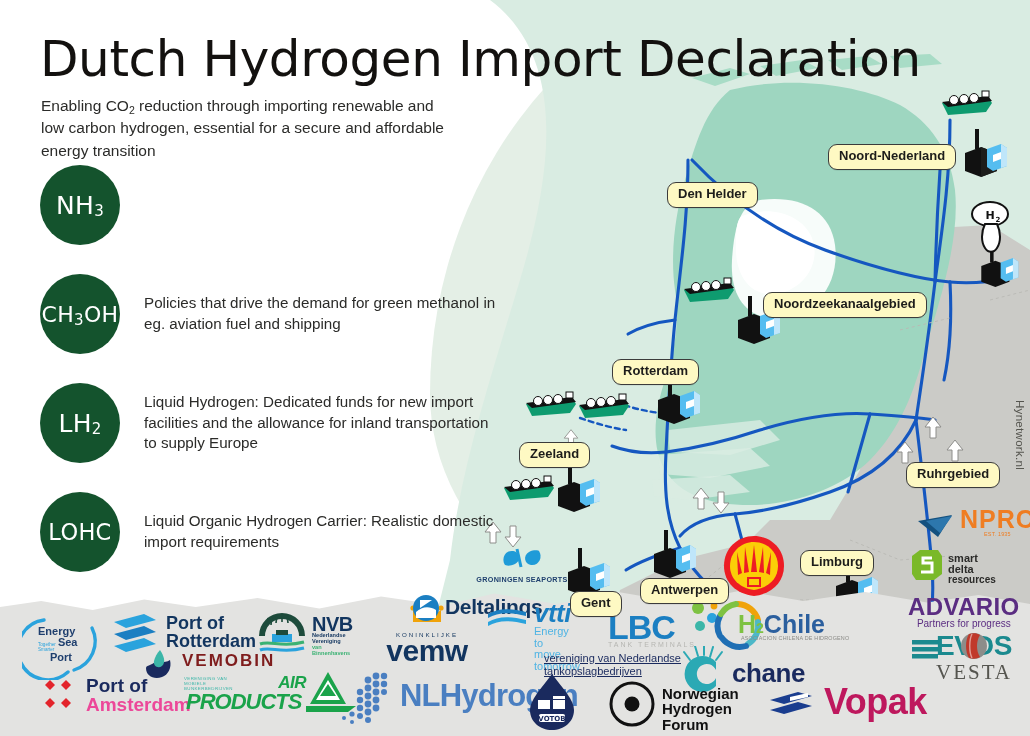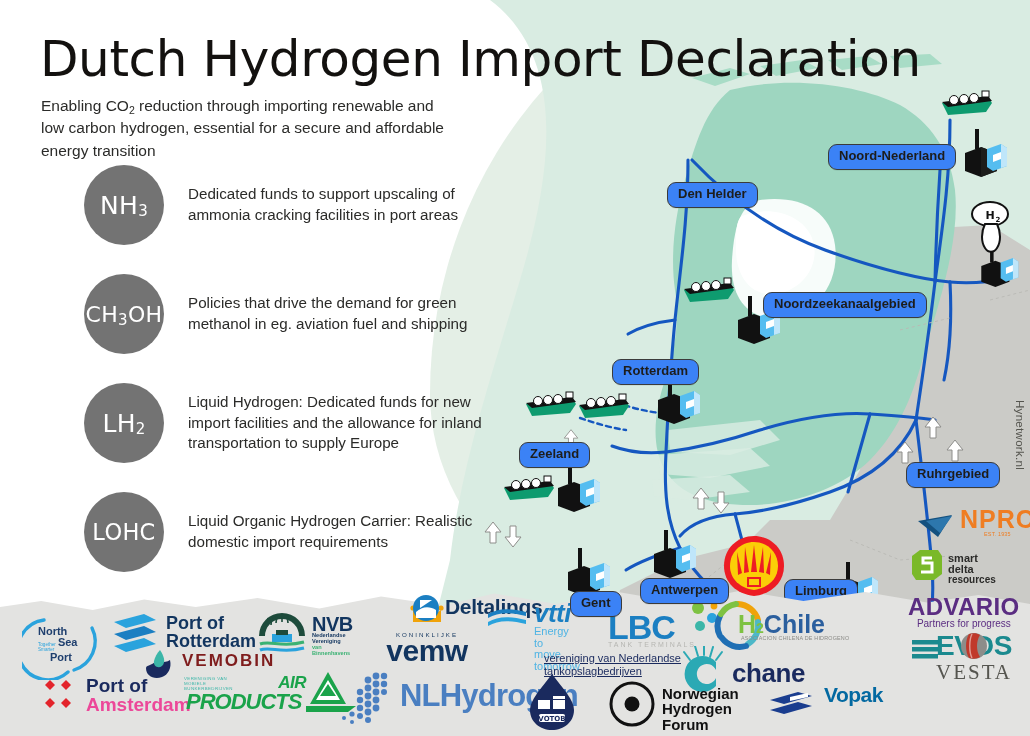--- a/index.html
+++ b/index.html
@@ -23,31 +23,31 @@
   .title{position:absolute;left:40px;top:30px;z-index:6;
     font-size:50px;font-weight:400;letter-spacing:-0.4px;color:#13110f;
     font-family:"DejaVu Sans","Liberation Sans",sans-serif;white-space:nowrap;}
   .subtitle{position:absolute;left:41px;top:95px;z-index:6;width:420px;
     font-size:15.5px;line-height:1.45;color:#2b2b29;}
   .subtitle sub{font-size:10.5px;vertical-align:baseline;position:relative;top:3px;}
 
   
   .bullets{position:absolute;left:40px;top:165px;width:460px;z-index:6;}
   .bullet{position:relative;display:flex;align-items:center;margin-bottom:29px;}
-  .badge{flex:0 0 auto;width:80px;height:80px;border-radius:50%;background:#737373;
+  .badge{flex:0 0 auto;width:80px;height:80px;border-radius:50%;background:#14532d;
     color:#fff;display:flex;align-items:center;justify-content:center;
     font-size:25px;font-weight:400;letter-spacing:0.3px;
-    font-family:"DejaVu Sans","Liberation Sans",sans-serif;margin-left:44px;}
+    font-family:"DejaVu Sans","Liberation Sans",sans-serif;}
   .badge.small{font-size:22px;}
   .badge.lohc{font-size:22.5px;}
   .badge sub{font-size:15px;vertical-align:baseline;position:relative;top:6px;}
   .btext{margin-left:24px;font-size:15.2px;line-height:1.36;color:#2b2b29;}
 
   
-  .chip{position:absolute;background:#3b82f6;border:1.6px solid #3b3b3b;border-radius:9px;
+  .chip{position:absolute;background:#fef9c3;border:1.6px solid #3b3b3b;border-radius:9px;
     padding:4px 10px 5px;font-size:13px;font-weight:600;color:#1d1d1b;white-space:nowrap;
     z-index:5;line-height:1.15;box-shadow:0 1px 0 rgba(0,0,0,.06);}
 
   
   .vert-text{position:absolute;right:4px;top:400px;z-index:5;
     writing-mode:vertical-rl;font-size:11.5px;color:#55554f;letter-spacing:.3px;}
 
   
   .logo-band{position:absolute;left:0;bottom:0;width:1030px;height:150px;z-index:8;}
   .band-bg{position:absolute;inset:0;background:#e3e3e1;
@@ -270,40 +270,39 @@
       <path d="M13,2 L21,12 L16,12 L16,23 L10,23 L10,12 L5,12 Z" fill="#fff" stroke="#8d8d8a" stroke-width="1"></path>
     </svg>
   </div>
 
   <div class="chip" style="left:828px;top:144px;">Noord-Nederland</div>
   <div class="chip" style="left:667px;top:182px;">Den Helder</div>
   <div class="chip" style="left:763px;top:292px;">Noordzeekanaalgebied</div>
   <div class="chip" style="left:612px;top:359px;">Rotterdam</div>
   <div class="chip" style="left:519px;top:442px;">Zeeland</div>
   <div class="chip" style="left:906px;top:462px;">Ruhrgebied</div>
-  <div class="chip" style="left:784px;top:550px;margin-top:29px;">Limburg</div>
+  <div class="chip" style="left:800px;top:550px;">Limburg</div>
   <div class="chip" style="left:640px;top:578px;z-index:10;">Antwerpen</div>
   <div class="chip" style="left:570px;top:591px;z-index:10;">Gent</div>
 
   <div class="vert-text">Hynetwork.nl</div>
 
   <div class="title">Dutch Hydrogen Import Declaration</div>
   <div class="subtitle">
     <span>Enabling CO</span><sub>2</sub><span> reduction through importing renewable and low carbon hydrogen, essential</span>
     <span>for a secure and affordable energy transition</span>
   </div>
 
   <div class="bullets">
 
     <div class="bullet">
       <div class="badge">
         <span>NH</span>
           <sub>3</sub>
       </div>
-      <div class="btext">Dedicated funds to support upscaling of ammonia cracking facilities in port areas</div>
     </div>
 
     <div class="bullet">
       <div class="badge small">
         <span>CH</span>
           <sub>3</sub>
           <span>OH</span>
       </div>
       <div class="btext">Policies that drive the demand for green methanol in eg. aviation fuel and shipping</div>
     </div>
@@ -318,20 +317,28 @@
 
     <div class="bullet">
       <div class="badge lohc">
         <span>LOHC</span>
       </div>
       <div class="btext">Liquid Organic Hydrogen Carrier: Realistic domestic import requirements</div>
     </div>
 
   </div>
 
+  <div class="logo" style="left:472px;top:545px;width:100px;text-align:center;">
+    <svg width="46" height="26" viewBox="0 0 46 26">
+      <path d="M6,20 C2,14 6,5 14,6 C21,7 22,16 16,19 C10,22 6,20 6,20 Z" fill="#1f9bd8"></path>
+      <path d="M40,6 C44,12 40,21 32,20 C25,19 24,10 30,7 C36,4 40,6 40,6 Z" fill="#1f9bd8"></path>
+      <path d="M18,4 L22,22" stroke="#1f9bd8" stroke-width="3"></path>
+    </svg>
+    <div class="logo-txt" style="font-size:7.2px;color:#1f3f6e;letter-spacing:.3px;margin-top:1px;">GRONINGEN SEAPORTS</div>
+  </div>
 
   <div class="logo" style="left:718px;top:532px;">
     <svg width="72" height="70" viewBox="0 0 72 70">
       <path d="M36,4 C52,4 66,16 66,34 C66,50 54,62 36,64 C18,62 6,50 6,34 C6,16 20,4 36,4 Z" fill="#ed1c24"></path>
       <path d="M36,10 C49,10 60,20 60,34 C60,47 50,56 36,58 C22,56 12,47 12,34 C12,20 23,10 36,10 Z" fill="#fbce07"></path>
       <g fill="#ed1c24">
         <path d="M36,13 L39,40 L33,40 Z"></path>
         <path d="M45,15 L46,41 L41,40 Z"></path>
         <path d="M27,15 L26,41 L31,40 Z"></path>
         <path d="M53,20 L52,43 L48,41 Z"></path>
@@ -403,21 +410,21 @@
 
   <div class="logo-band">
     <div class="band-bg"></div>
 
     <div class="logo" style="left:22px;top:24px;width:86px;height:70px;">
       <svg width="86" height="70" viewBox="0 0 86 70" style="position:absolute;left:0;top:0;">
         <path d="M22,10 A30,30 0 1,0 46,62" stroke="#2aa3dd" stroke-width="3.4" fill="none" stroke-linecap="round"></path>
         <path d="M70,18 A30,30 0 0,1 52,60" stroke="#2aa3dd" stroke-width="3.4" fill="none" stroke-linecap="round"></path>
       </svg>
       <div style="position:absolute;left:16px;top:16px;line-height:1.15;">
-        <div class="logo-txt" style="font-size:11px;color:#1f3f6e;">North</div>
+        <div class="logo-txt" style="font-size:11px;color:#1f3f6e;">Energy</div>
         <div style="display:flex;align-items:baseline;">
           <span style="font-size:4.6px;color:#2aa3dd;line-height:1;margin-right:2px;">
             <span>Together</span><br>
             <span>Smarter</span>
           </span>
           <span class="logo-txt" style="font-size:11px;color:#1f3f6e;">Sea</span>
         </div>
         <div class="logo-txt" style="font-size:11px;color:#1f3f6e;margin-left:12px;">Port</div>
       </div>
     </div>
@@ -602,18 +609,18 @@
         <div class="logo-txt" style="font-size:15px;color:#111;">Hydrogen Forum</div>
       </div>
     </div>
 
     <div class="logo" style="left:768px;top:98px;">
       <svg width="50" height="34" viewBox="0 0 50 34" style="position:absolute;left:0;top:4px;">
         <path d="M2,12 L30,4 L44,8 L16,16 Z" fill="#1a3d8f"></path>
         <path d="M2,22 L30,14 L44,18 L16,26 Z" fill="#1a3d8f"></path>
         <path d="M22,9 L40,5 L40,9 L22,13 Z" fill="#fff"></path>
       </svg>
-      <div class="logo-txt" style="position:absolute;left:56px;top:0;font-size:21px;color:#0369a1;letter-spacing:-.5px;">Vopak</div>
+      <div class="logo-txt" style="position:absolute;left:56px;top:0;font-size:36px;color:#be185d;letter-spacing:-.5px;">Vopak</div>
     </div>
 
   </div>
 
 </div>
 
 </body></html>

